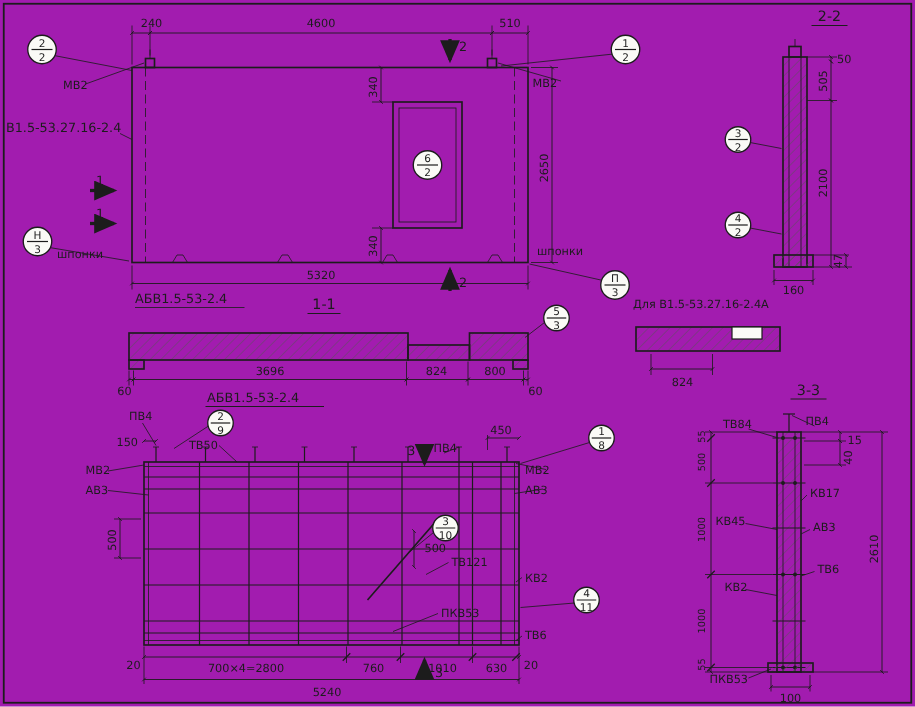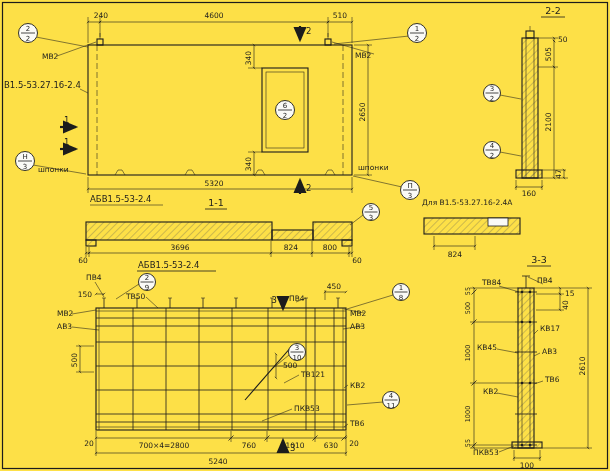--- a/index.html
+++ b/index.html
@@ -1,16 +1,16 @@
 <!DOCTYPE html>
 <html><head>
 <meta charset="utf-8">
 <style>
   html,body{margin:0;padding:0;background:#e8e8e6;}
-  #sheet{width:610px;height:471px;background:#fde047;position:relative;overflow:hidden;}
+  #sheet{width:610px;height:471px;background:#a21caf;position:relative;overflow:hidden;}
   svg{display:block;}
   svg text{font-family:"DejaVu Sans",sans-serif;fill:#1c1c1c;font-size:7.5px;}
   .s9{font-size:8.5px;}
   .ttl{font-size:9.5px;}
   .s7{font-size:6.5px;}
   .mid{text-anchor:middle;}
   .end{text-anchor:end;}
   .ln{stroke:#1c1c1c;stroke-width:1.1;fill:none;}
   .tn{stroke:#1c1c1c;stroke-width:0.55;fill:none;}
   .tk{stroke:#1c1c1c;stroke-width:0.8;fill:none;}

